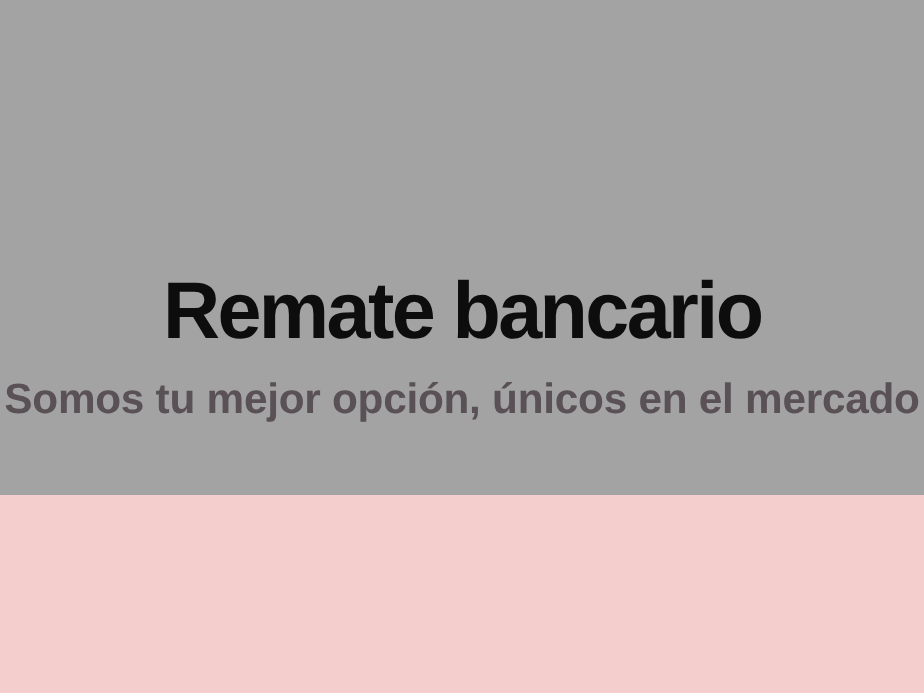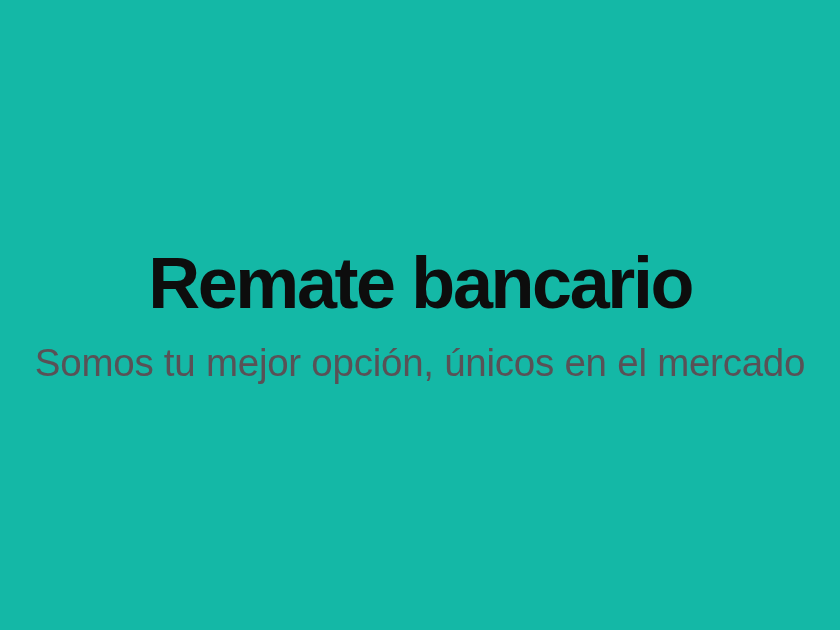--- a/index.html
+++ b/index.html
@@ -13,22 +13,22 @@
     overflow: hidden;
     background: #f4cdcd;
     font-family: "Liberation Sans", sans-serif;
   }
 
   
   .banner {
     position: relative;
     box-sizing: border-box;
     width: 840px;
-    height: 630px;
-    background: #14b8a6;
+    height: 450px;
+    background: #a3a3a3;
     overflow: hidden;
   }
 
   .banner-inner {
     position: absolute;
     left: 0;
     top: 0;
     width: 840px;
     height: 630px;
     display: flex;
@@ -61,21 +61,21 @@
     margin-top: 25px;
     overflow: visible;
   }
 
   .subheadline {
     margin: 0;
     padding: 0;
     color: #595156;
     font-family: "Liberation Sans", sans-serif;
     font-size: 38.5px;
-    font-weight: normal;
+    font-weight: bold;
     line-height: 1.05;
     letter-spacing: -0.25px;
     text-align: center;
     white-space: nowrap;
     flex: 0 0 auto;
   }
 </style>
 </head>
 <body>
 

